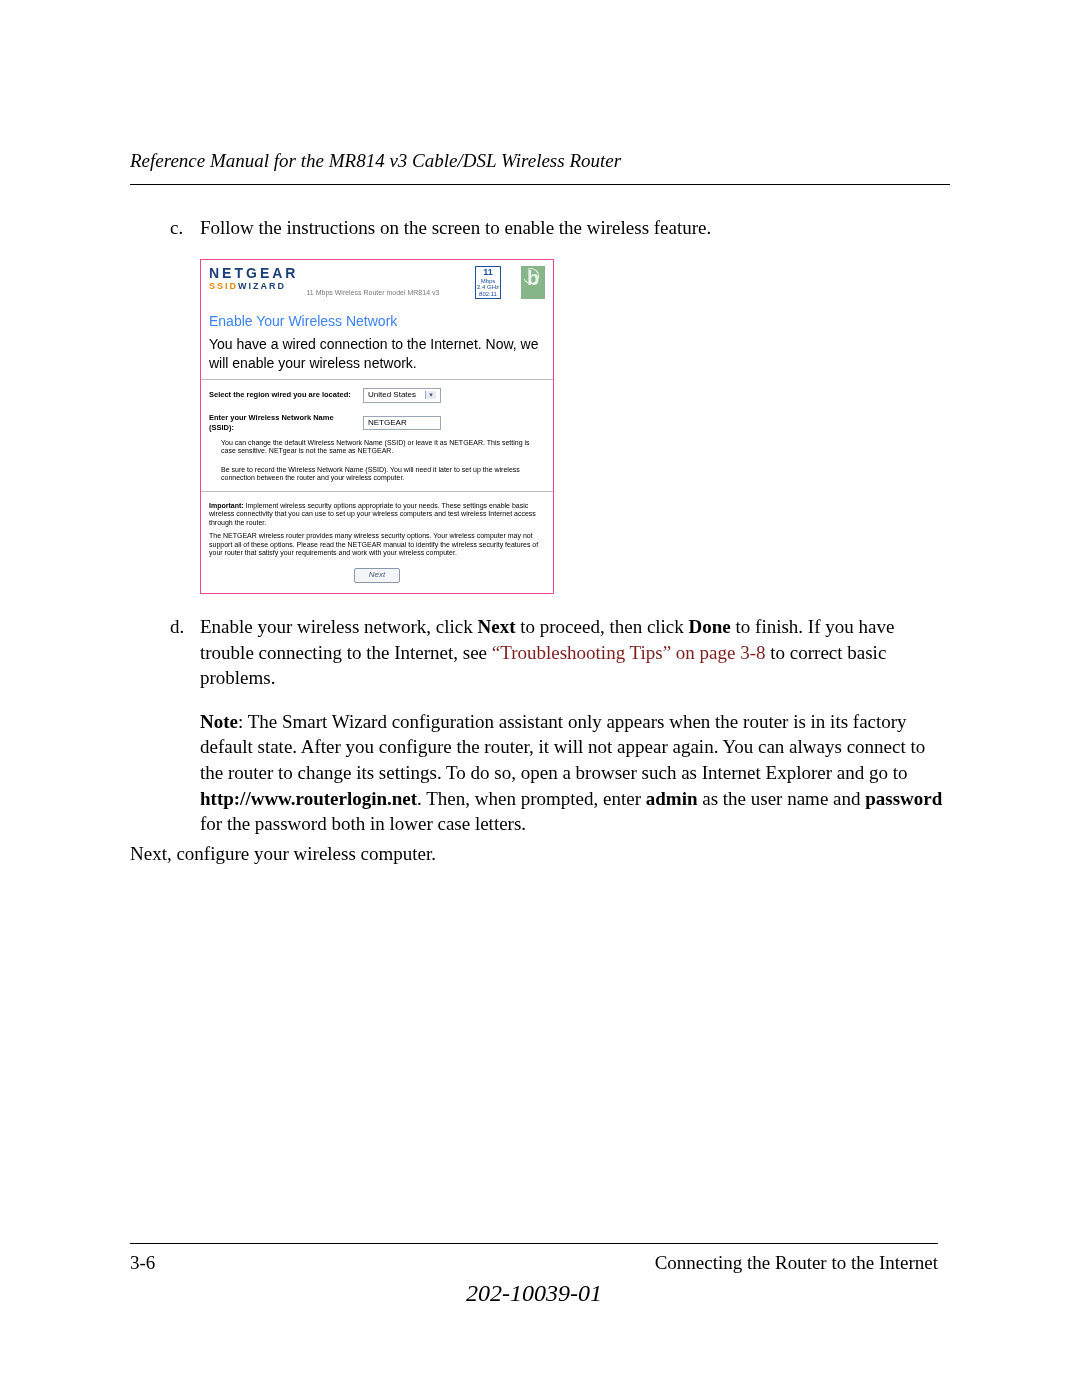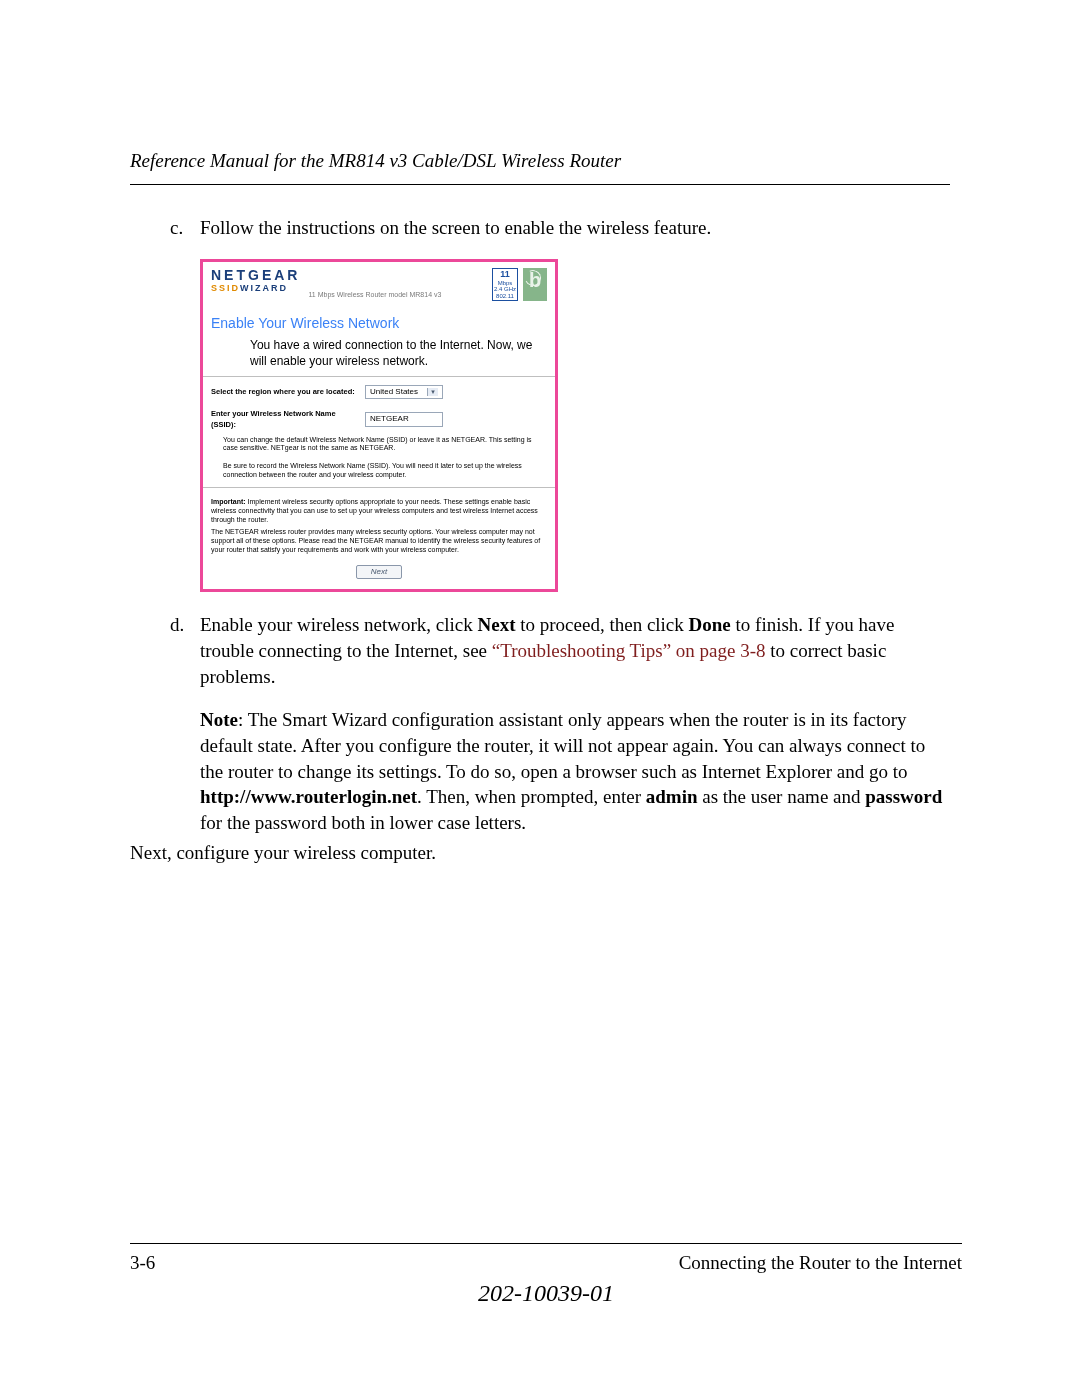--- a/index.html
+++ b/index.html
@@ -37,21 +37,21 @@
   }
   .list-content {
     flex: 1 1 auto;
   }
   .indent1 { margin-left: 40px; } 
   .figure-wrap {
     margin: 18px 0 18px 70px;
   }
   .figure-box {
     width: 352px;
-    border: 3px solid #ec4899;
+    border: 1px solid #ec4899;
     background: #fff;
     font-family: Arial, Helvetica, sans-serif;
     color: #000;
     font-size: 8px;
   }
   .fig-header {
     padding: 6px 8px 4px 8px;
     display: flex;
     align-items: flex-start;
     justify-content: space-between;
@@ -78,21 +78,21 @@
   .model-line {
     font-size: 7px;
     color: #7a7a7a;
     align-self: flex-end;
     margin-left: 8px;
     flex: 1 1 auto;
     padding-bottom: 2px;
   }
   .badges {
     display: flex;
-    gap: 5px;
+    gap: 20px;
     align-items: stretch;
   }
   .badge1 {
     width: 24px;
     border: 1px solid #1b4fa0;
     background: #fff;
     color: #1b4fa0;
     font-size: 6px;
     text-align: center;
     line-height: 1.1;
@@ -119,23 +119,22 @@
     border-left-color: transparent;
     transform: rotate(20deg);
   }
   .fig-h1 {
     color: #3b82f6;
     font-size: 14px;
     font-weight: 400;
     padding: 8px 8px 4px 8px;
   }
   .fig-intro {
-    font-size: 12px;
+    font-size: 14px;
     padding: 0 8px 6px 8px;
-    margin-left: 39px;
   }
   .hr-b { border: 0; border-top: 1px solid #bfbfbf; margin: 0 0 6px 0; }
   .form-row {
     display: flex;
     align-items: center;
     padding: 2px 8px;
     gap: 6px;
   }
   .form-label {
     font-size: 7.5px;
@@ -193,21 +192,21 @@
     font-size: 16px;
     margin-top: 10px;
   }
   a.xref {
     color: #7f1d1d;
     text-decoration: none;
   }
   .footer {
     position: absolute;
     left: 130px;
-    right: 118px;
+    right: 142px;
     bottom: 90px;
   }
   .footer-rule {
     border-top: 1.5px solid #000;
     margin-bottom: 8px;
   }
   .footer-row {
     display: flex;
     justify-content: space-between;
     font-size: 19px;
@@ -254,21 +253,21 @@
             </div>
             <div class="badge2">b</div>
           </div>
         </div>
 
         <div class="fig-h1">Enable Your Wireless Network</div>
         <div class="fig-intro">You have a wired connection to the Internet. Now, we will enable your wireless network.</div>
         <hr class="hr-b">
 
         <div class="form-row">
-          <div class="form-label">Select the region where you are located:</div>
+          <div class="form-label">Select the region wired you are located:</div>
           <div class="form-field">
             <span>United States</span>
             <span class="dd-arrow">▾</span>
           </div>
         </div>
 
         <div class="form-row" style="margin-top:6px;">
           <div class="form-label">Enter your Wireless Network Name (SSID):</div>
           <div class="form-field" style="min-width:68px;">
             <span>NETGEAR</span>

